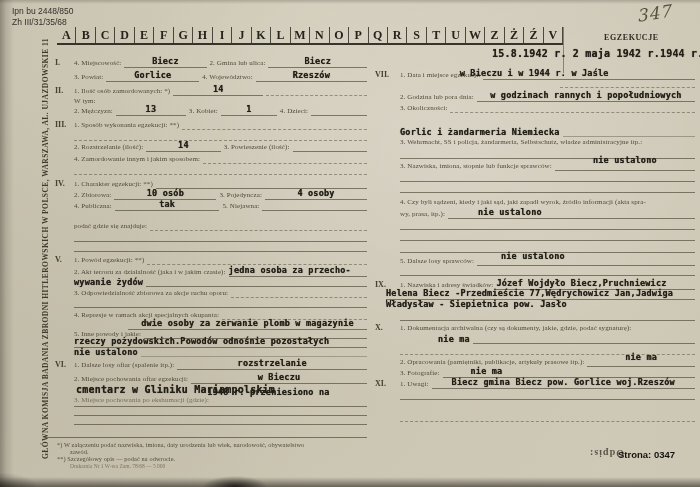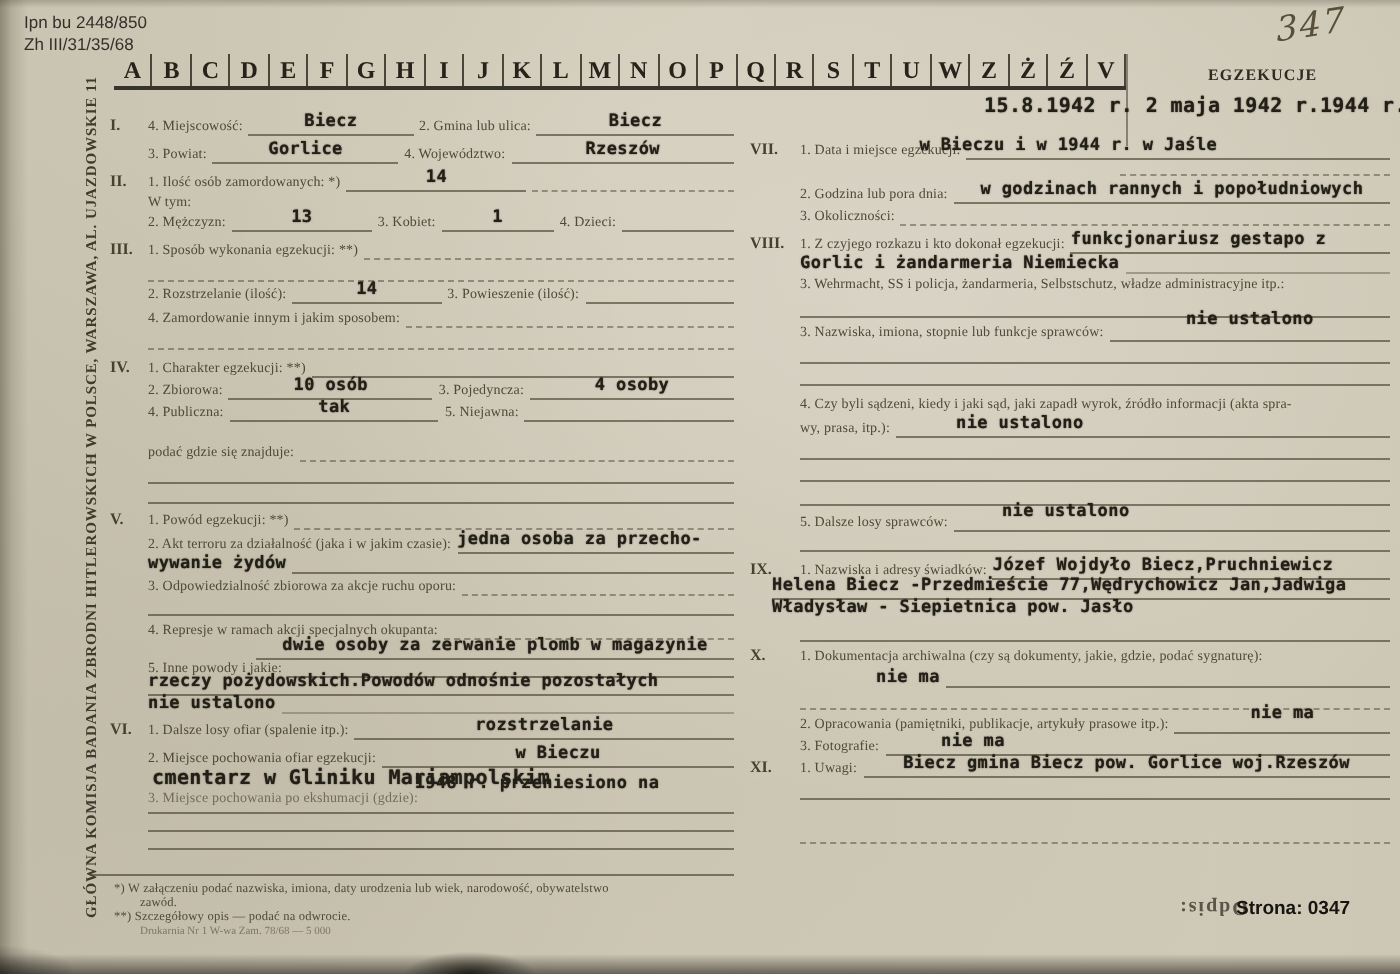--- a/index.html
+++ b/index.html
@@ -306,25 +306,20 @@
     <span class="sp"></span>
     <span class="lbl">2. Godzina lub pora dnia:</span>
     <span class="seg"><span class="typ">w godzinach rannych i popołudniowych</span></span>
   </div>
   <div class="row r" style="top:92px">
     <span class="sp"></span>
     <span class="lbl">3. Okoliczności:</span>
     <span class="seg dsh"></span>
   </div>
 
-  <div class="row r" style="top:106px">
-    <span class="rn">VIII.</span>
-    <span class="lbl">1. Z czyjego rozkazu i kto dokonał egzekucji:</span>
-    <span class="seg l"><span class="typ">funkcjonariusz gestapo z</span></span>
-  </div>
   <div class="row r" style="top:116px">
     <span class="sp"></span>
     <span class="typ">Gorlic i żandarmeria Niemiecka</span>
     <span class="seg" style="border-bottom-color:rgba(80,73,56,.4)"></span>
   </div>
   <div class="row r" style="top:126px">
     <span class="sp"></span>
     <span class="lbl">3. Wehrmacht, SS i policja, żandarmeria, Selbstschutz, władze administracyjne itp.:</span>
   </div>
   <div class="row r" style="top:138px">

